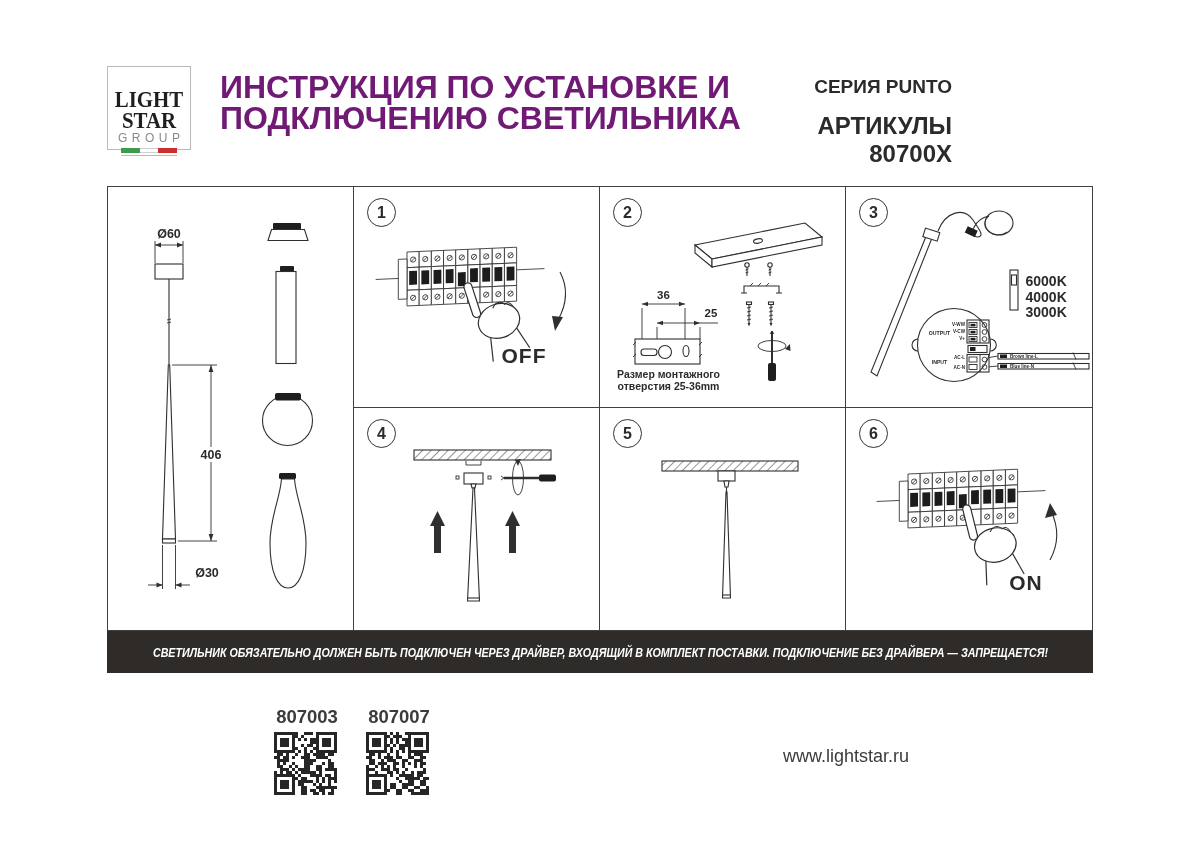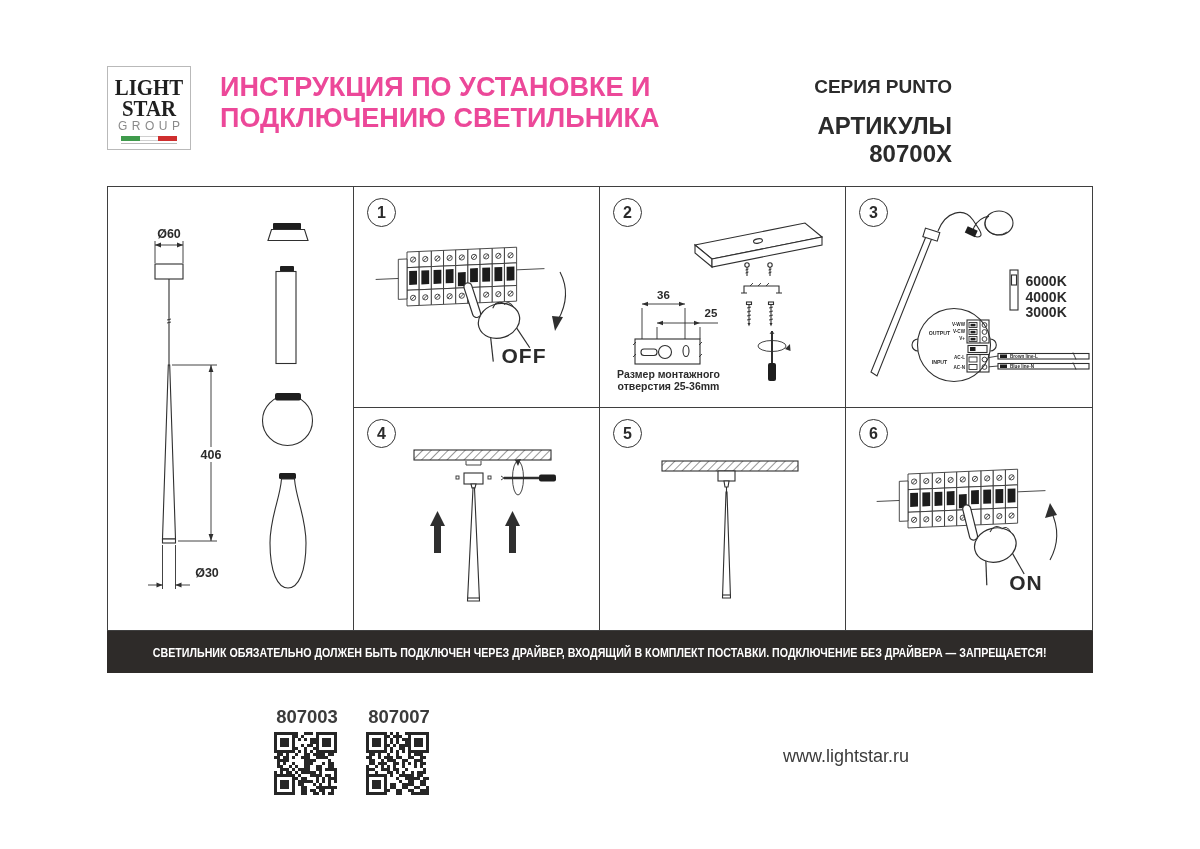--- a/index.html
+++ b/index.html
@@ -1,28 +1,28 @@
 <!DOCTYPE html>
 <html><head>
 <meta charset="utf-8">
 <style>
   html,body{margin:0;padding:0;background:#fff;}
   .page{position:relative;width:1200px;height:849px;background:#fff;overflow:hidden;
         font-family:"Liberation Sans",sans-serif;color:#2b2b2b;}
   
   .logo-box{position:absolute;left:107px;top:66px;width:84px;height:84px;border:1px solid #b9b9b9;
-            box-sizing:border-box;text-align:center;padding-top:10px;}
+            box-sizing:border-box;text-align:center;padding-top:22px;}
   .logo-word{font-family:"Liberation Serif",serif;font-weight:700;font-size:22px;line-height:21px;
              color:#1f1f1f;transform:scale(.95,1.05);}
   .logo-group{font-size:12px;letter-spacing:4.5px;margin-right:-4.5px;color:#8a8a8a;margin-top:0;}
   .logo-flag{width:56px;height:5px;margin:3px auto 0;display:flex;}
   .logo-flag span{flex:1;}
   .fw{border-top:1px solid #d0d0d0;border-bottom:1px solid #d0d0d0;box-sizing:border-box;background:#fff;}
   .logo-underline{width:56px;height:1px;background:#b9b9b9;margin:2px auto 0;}
-  .title{position:absolute;left:220px;top:72px;font-size:27px;font-weight:700;line-height:31px;color:#ec4899;}
+  .title{position:absolute;left:220px;top:72px;font-size:32px;font-weight:700;line-height:31px;color:#701a75;}
   .series-block{position:absolute;left:740px;top:76px;width:212px;text-align:right;}
   .series{font-size:19px;font-weight:700;}
   .articles{font-size:24px;font-weight:700;margin-top:14px;}
   
   .table{position:absolute;left:107px;top:186px;width:986px;height:445px;border:1.2px solid #3f3f3f;
          box-sizing:border-box;display:grid;grid-template-columns:246px 246px 246px 1fr;
          grid-template-rows:221px 1fr;}
   .cell{position:relative;box-sizing:border-box;}
   .br{border-right:1.2px solid #3f3f3f;}
   .bb{border-bottom:1.2px solid #3f3f3f;}
@@ -38,21 +38,21 @@
   .arr{fill:#2f2f2f;stroke:none;}
   .t12{font-size:12.5px;font-weight:600;}
   .t11{font-size:11.5px;font-weight:600;}
   .t10{font-size:10.5px;font-weight:600;}
   .t14{font-size:14px;font-weight:600;}
   .t5{font-size:5.2px;font-weight:700;}
   .t4{font-size:4.6px;font-weight:600;}
   .big{font-size:21px;font-weight:600;letter-spacing:1px;}
   
   .banner{position:absolute;left:107px;top:631px;width:986px;height:42px;background:#2e2b29;
-          display:flex;align-items:center;justify-content:center;overflow:hidden;}
+          display:flex;align-items:center;justify-content:center;overflow:hidden;font-style:italic;}
   .banner span{color:#fff;font-size:13.5px;font-weight:700;white-space:nowrap;
                display:inline-block;transform:scaleX(.79);}
   
   .code{position:absolute;top:706px;width:66px;text-align:center;font-size:18.5px;font-weight:700;color:#3b3b3b;}
   .code1{left:274px;} .code2{left:366px;text-align:center;}
   .qr{position:absolute;top:732px;width:66px;height:66px;}
   .qr1{left:274px;} .qr2{left:366px;}
   .website{position:absolute;left:721px;top:746px;width:250px;text-align:center;
            font-size:18px;font-weight:400;color:#3b3b3b;}
 </style>

